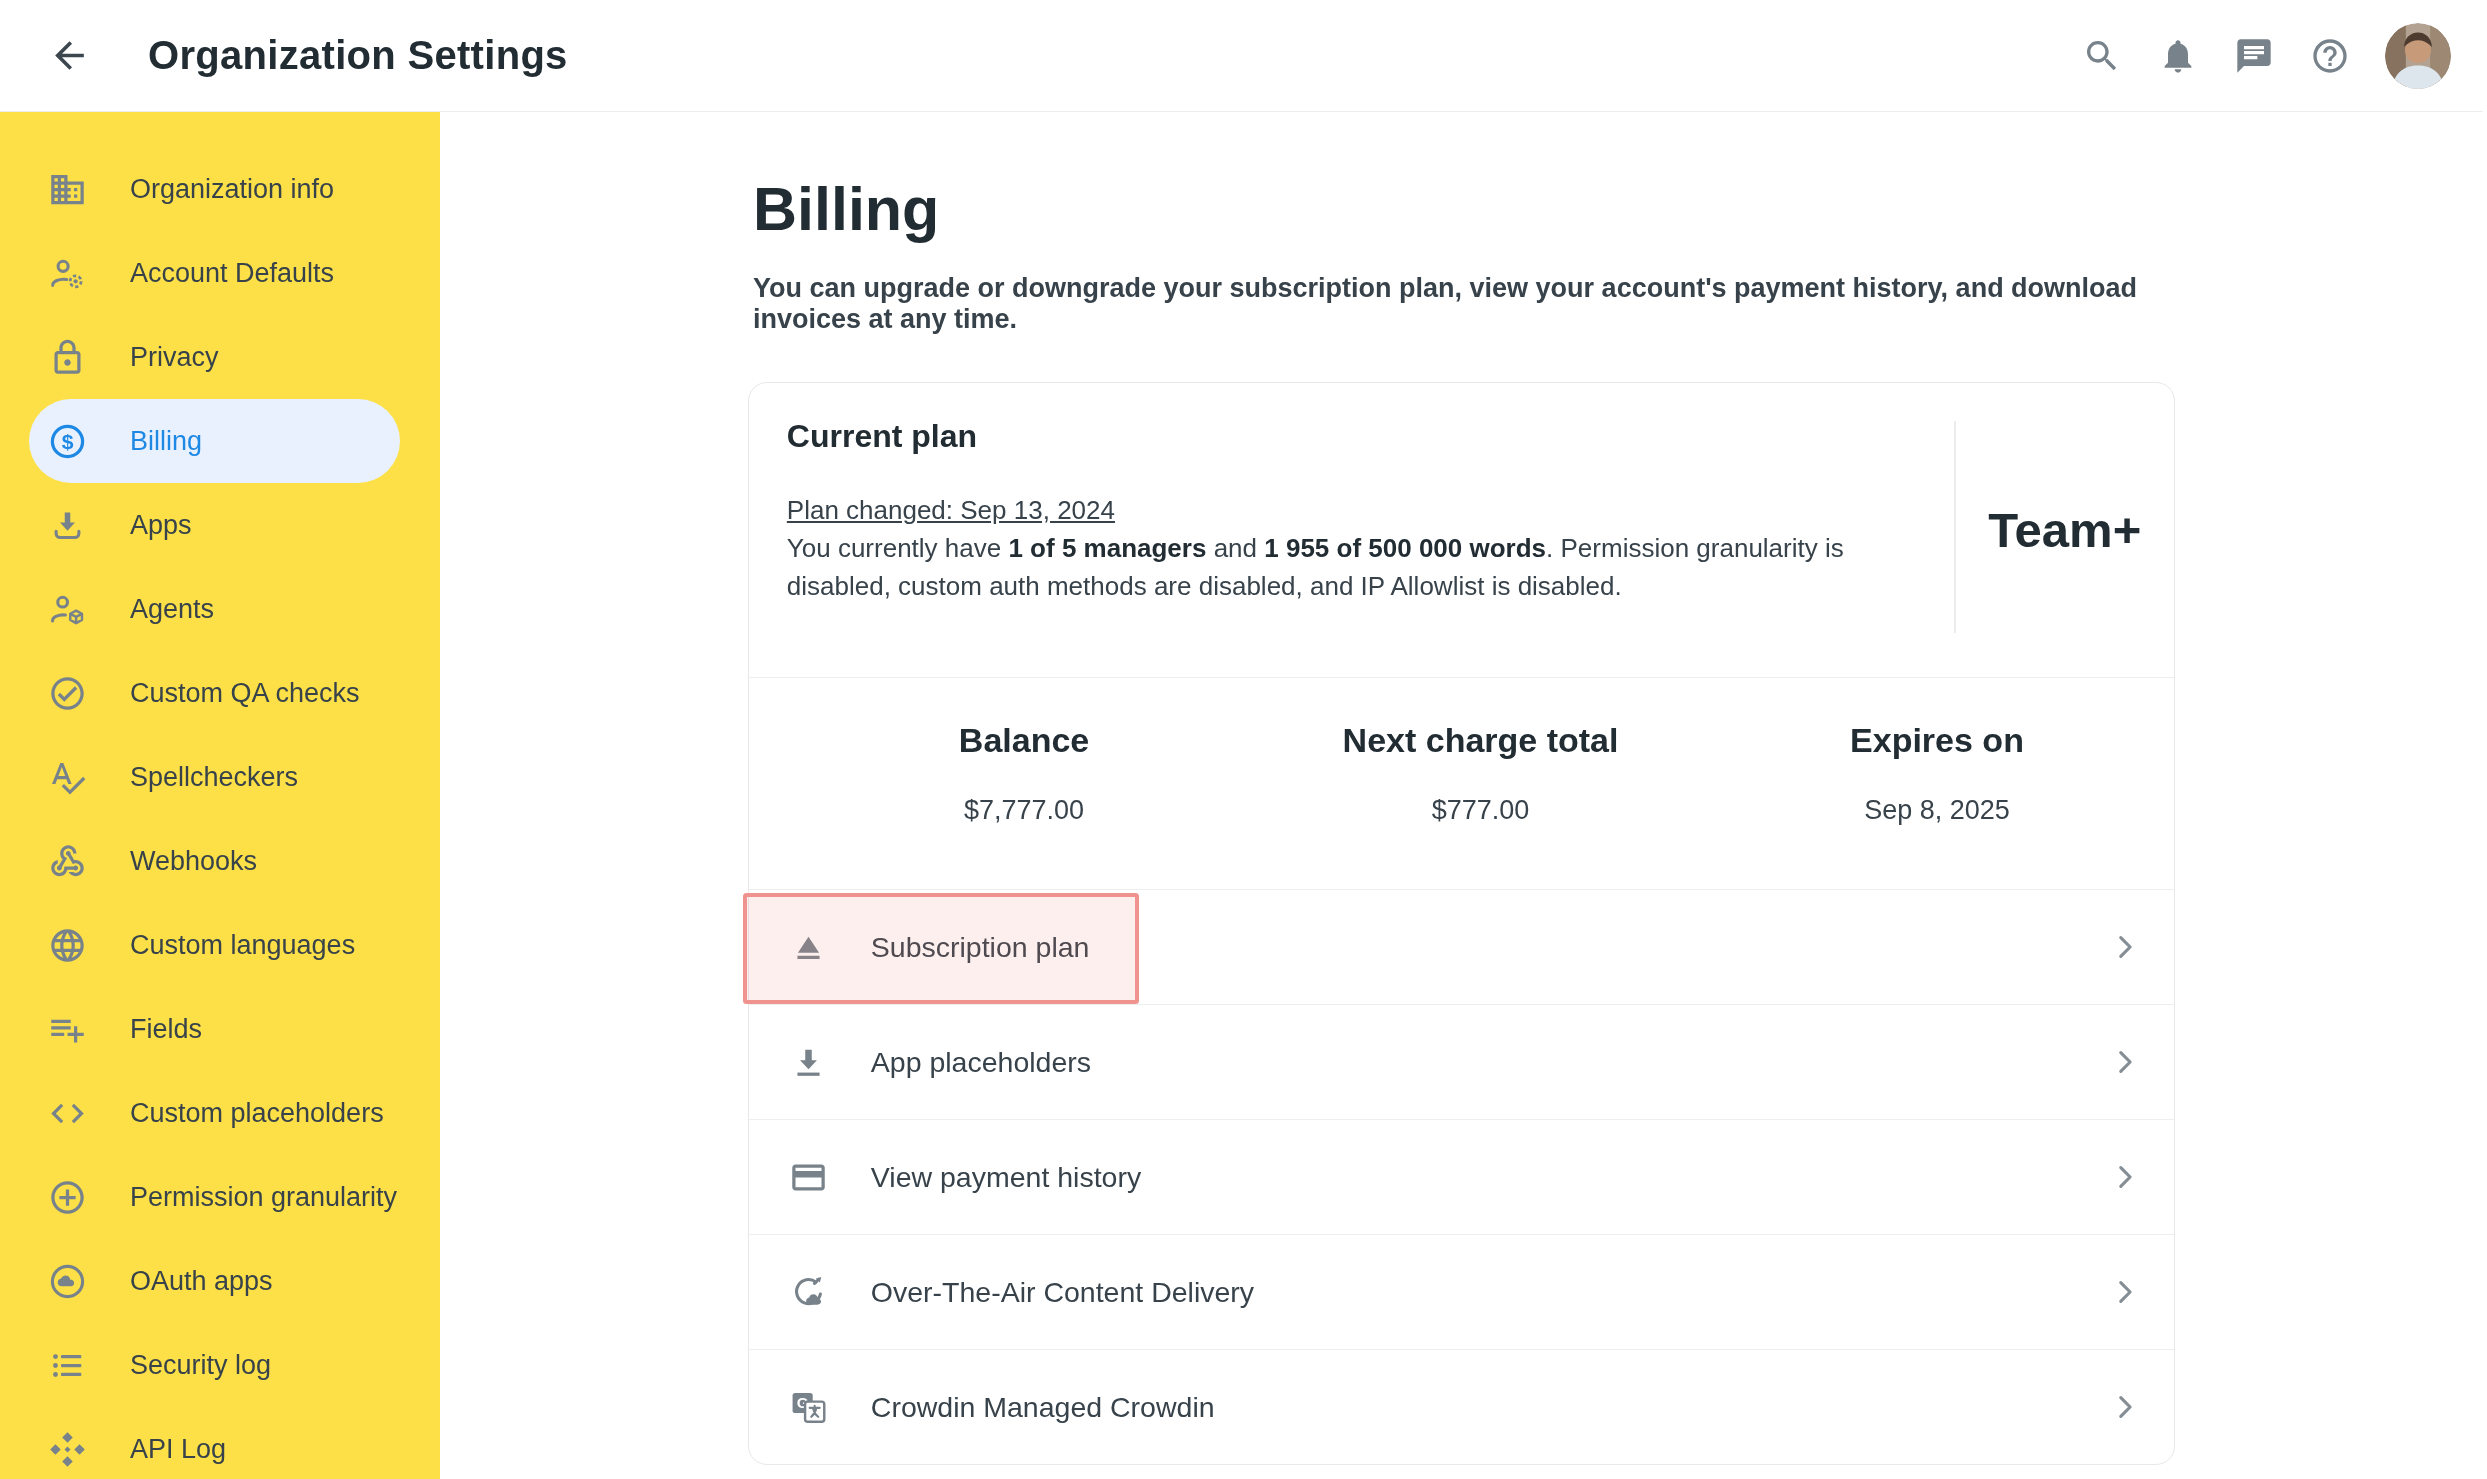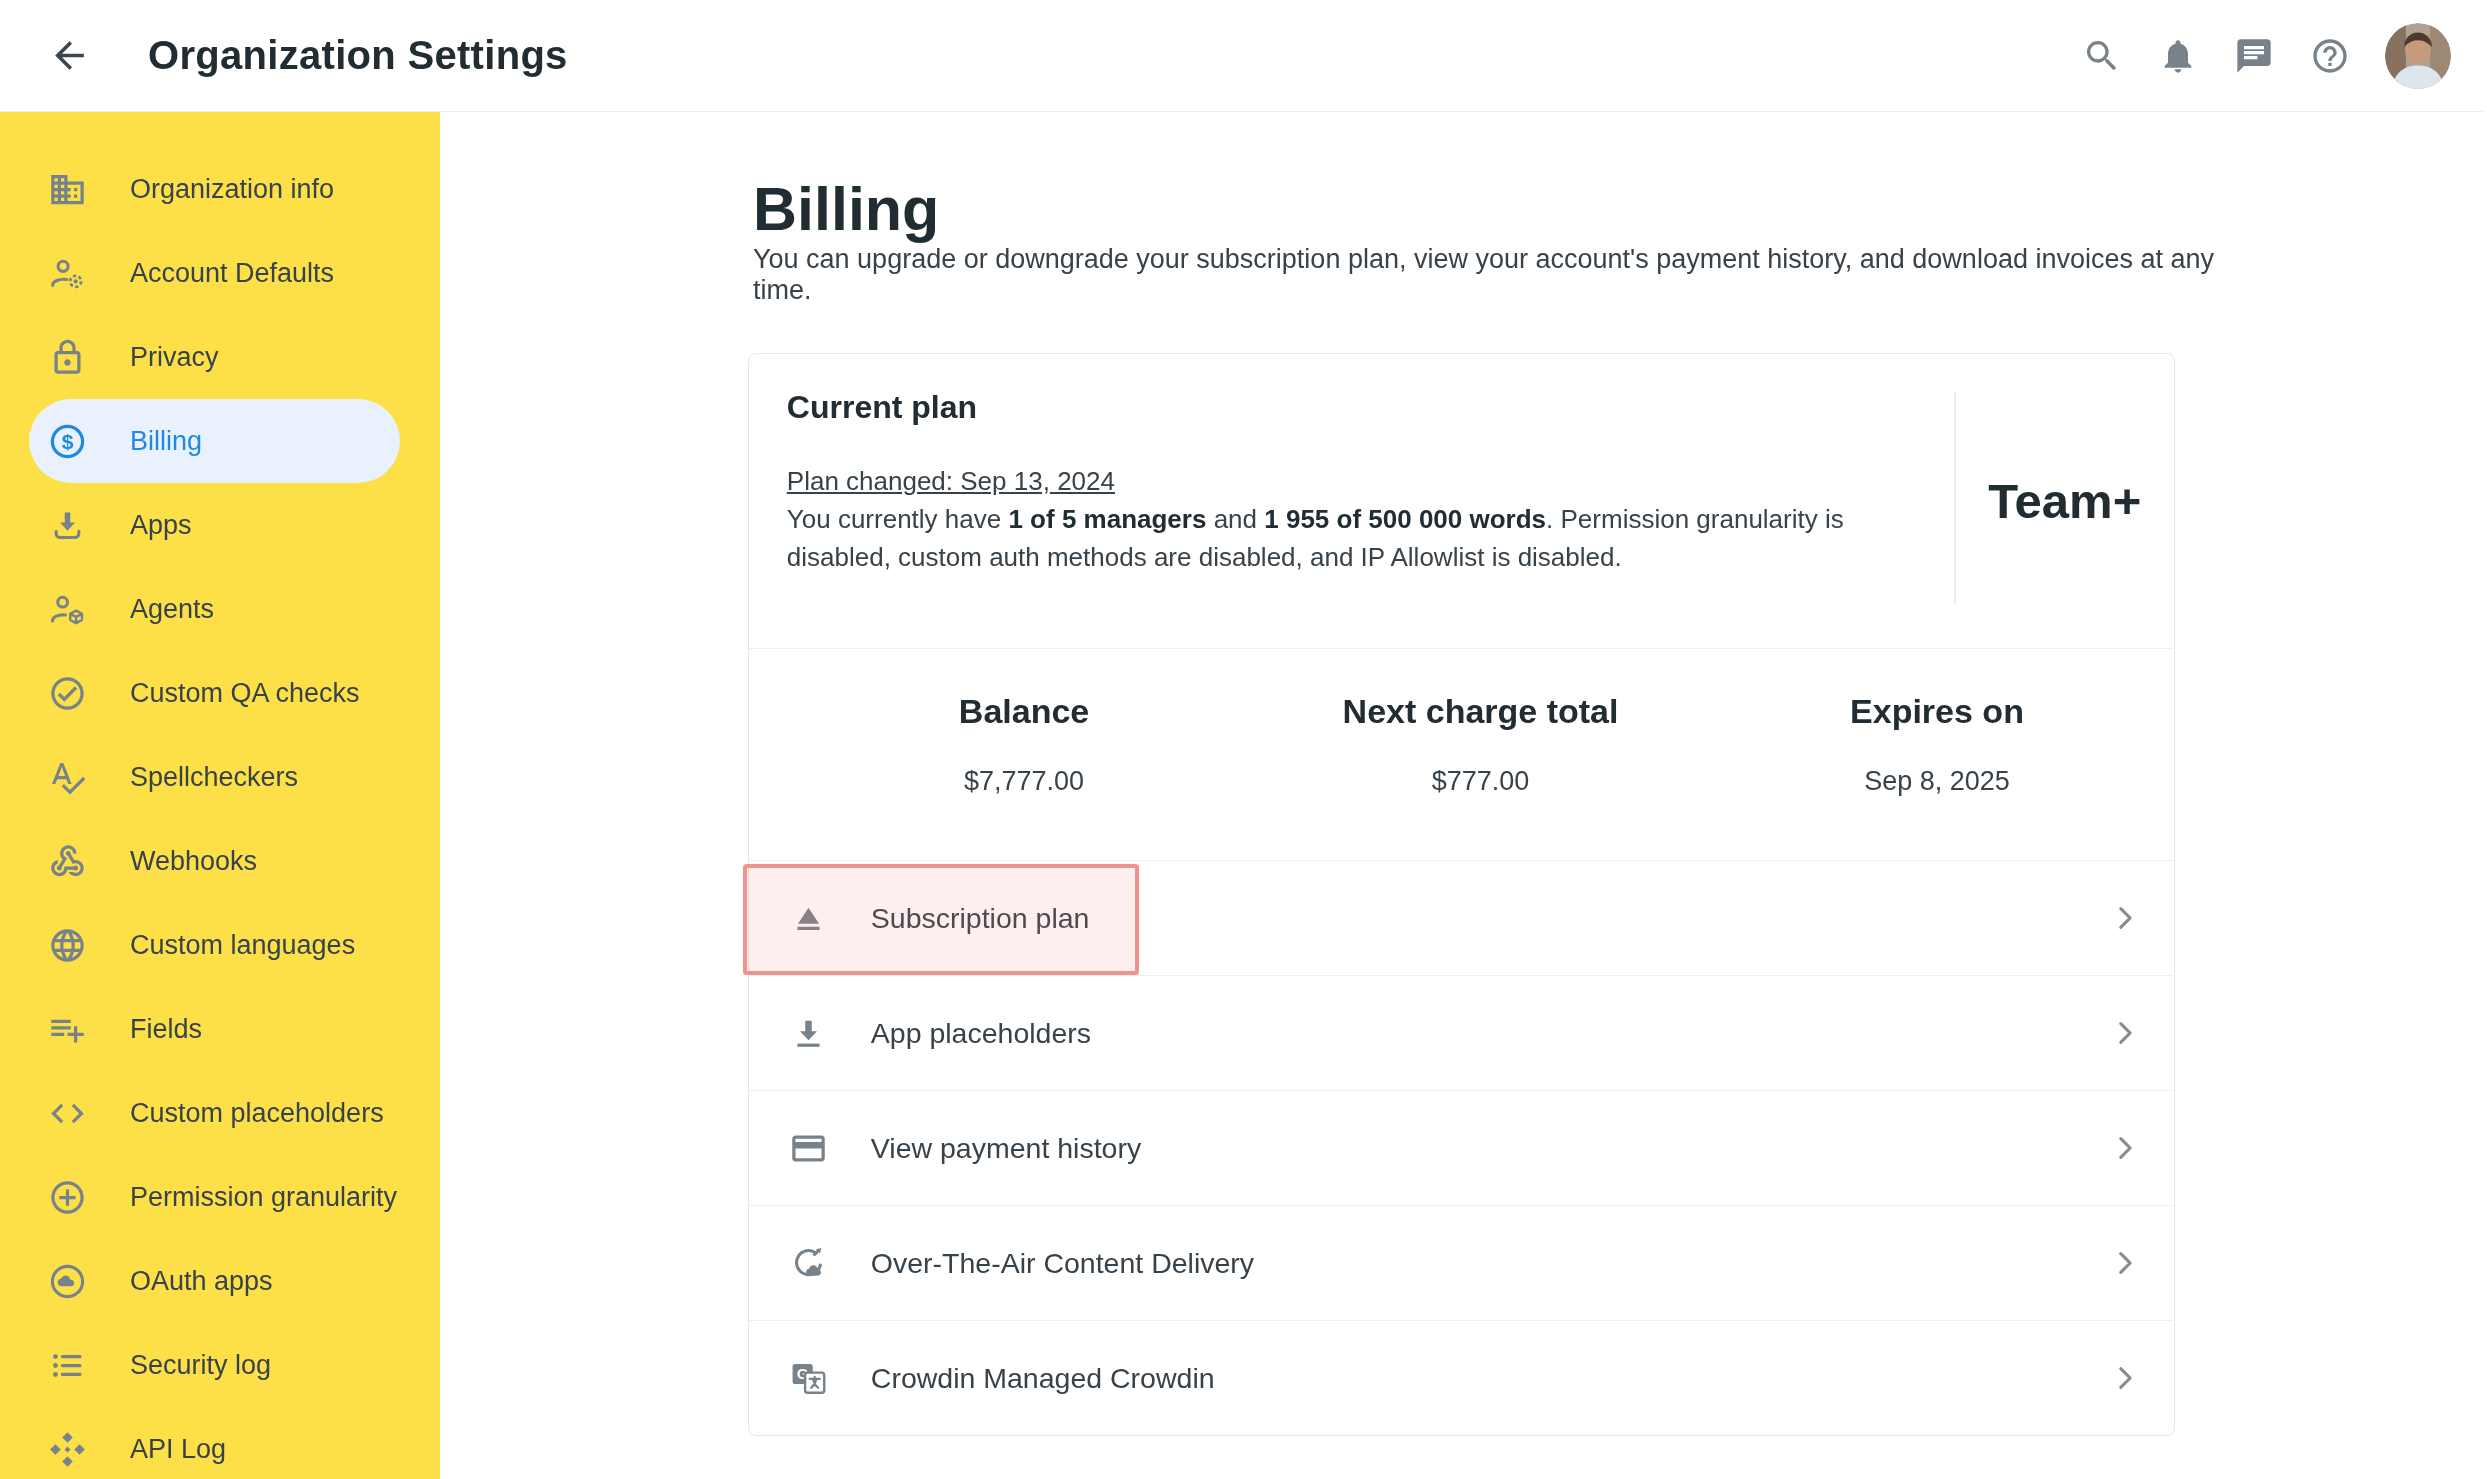--- a/index.html
+++ b/index.html
@@ -25,24 +25,24 @@
     width:371px; height:84px; margin-left:29px; border-radius:42px;
     display:flex; align-items:center; padding-left:19px; cursor:pointer;
   }
   .nav-item svg { width:39px; height:39px; flex:0 0 auto; }
   .nav-label { margin-left:43px; font-size:27px; color:#37424a; white-space:nowrap; }
   .nav-item.active { background:#e8f1fd; }
   .nav-item.active .nav-label { color:#1e88e5; font-weight:500; }
   
   .main { position:absolute; left:753px; top:112px; width:1468px; }
   .page-title { margin-top:62px; font-size:61px; font-weight:700; color:#222c33; }
-  .page-desc { font-size:27px; color:#37424a; }
+  .page-desc { margin-top:29px; font-size:27px; color:#37424a;font-weight:bold; }
   .card {
     position:relative; margin-top:47px; margin-left:-5.2px; width:1427px;
-    border:1.7px solid #e6e8ea; border-radius:8px; background:#fff;
+    border:1.7px solid #e6e8ea; border-radius:19px; background:#fff;
   }
   .plan-section { display:flex; height:294px; }
   .plan-info { flex:1; padding:35px 17.3px 0 38px; }
   .plan-title { font-size:32px; font-weight:700; color:#222c33; }
   .plan-meta { margin-top:36px; font-size:26px; line-height:38px; color:#37424a;text-decoration:underline; }
   .plan-usage { font-size:26px; line-height:38px; color:#37424a; max-width:1175px; }
   .plan-usage b { color:#222c33; }
   .plan-divider { width:1.7px; height:212px; margin-top:38px; background:#eaecee; }
   .plan-badge { width:218px; display:flex; align-items:center; justify-content:center; font-size:49px; font-weight:700; color:#222c33; }
   .stats { display:flex; height:212px; border-top:1.7px solid #eceef0; padding:0 8.6px 0 47px; }

